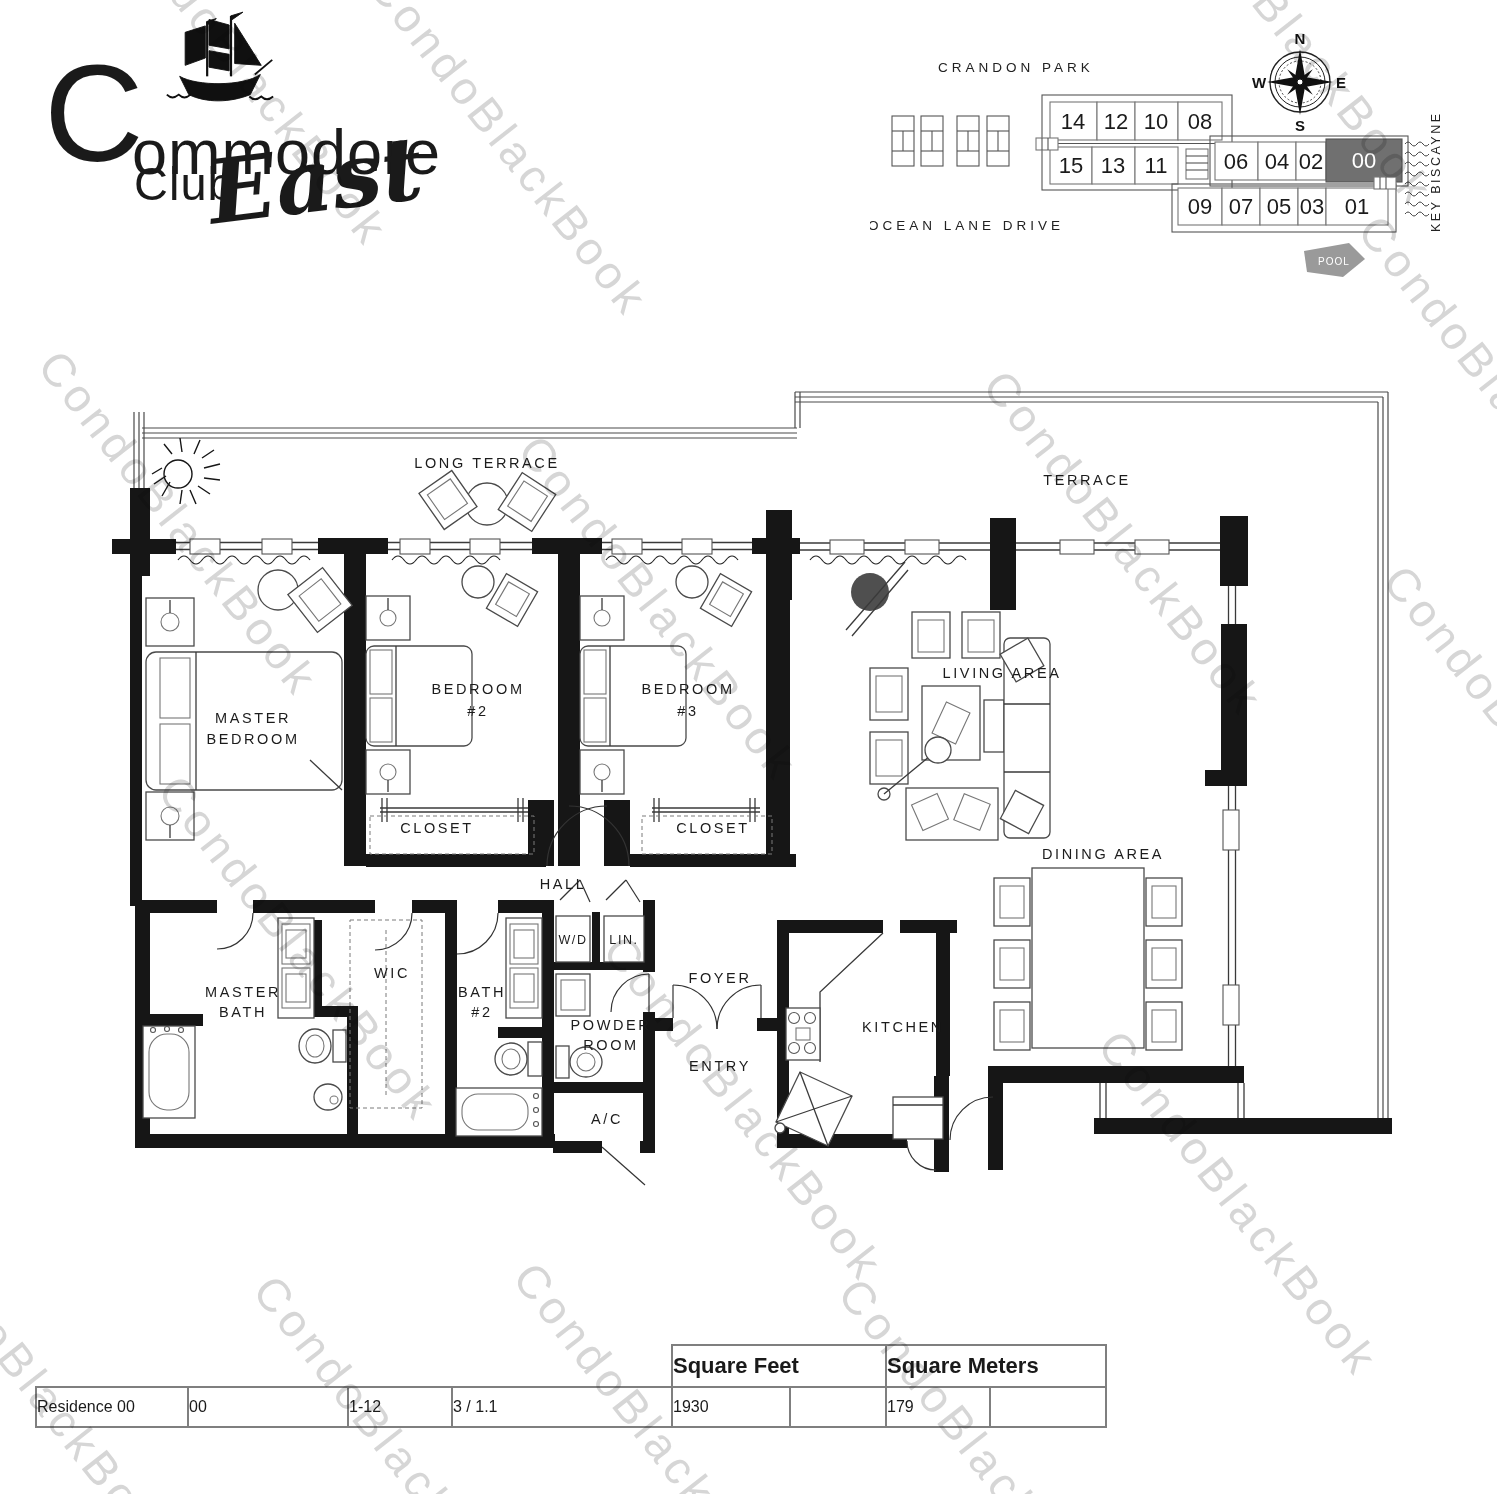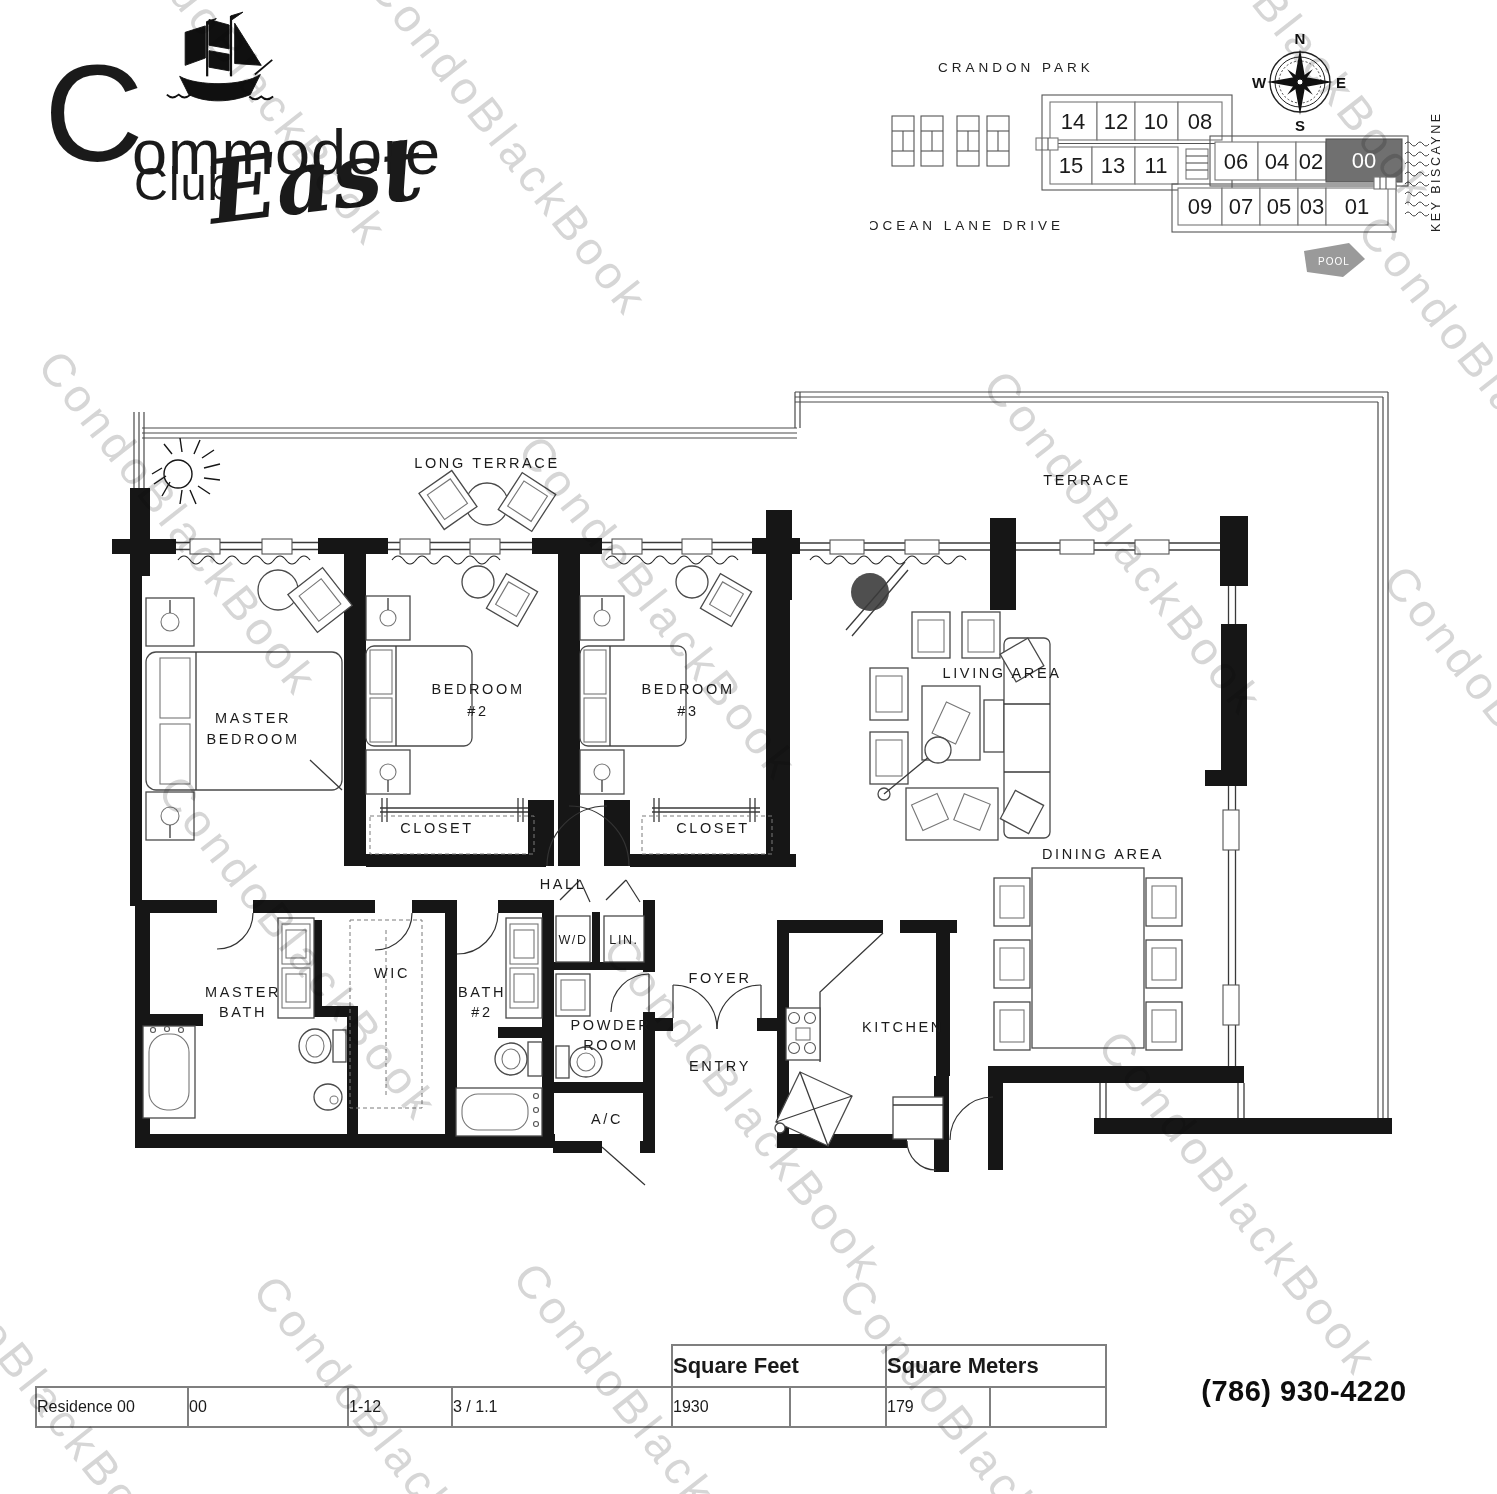--- a/index.html
+++ b/index.html
@@ -599,21 +599,20 @@
         <td>1930</td>
         <td></td>
         <td>179</td>
         <td></td>
       </tr>
     </tbody>
       </table>
   </div>
 
   <div id="brand">
-    <div class="b2">(786) 930-4220</div>
   </div>
 
   <div>
     <span class="wm" style="left:140px;top:-110px">CondoBlackBook</span>
     <span class="wm" style="left:400px;top:-40px">CondoBlackBook</span>
     <span class="wm" style="left:1185px;top:-150px">CondoBlackBook</span>
     <span class="wm" style="left:1390px;top:205px">CondoBlackBook</span>
     <span class="wm" style="left:70px;top:340px">CondoBlackBook</span>
     <span class="wm" style="left:550px;top:425px">CondoBlackBook</span>
     <span class="wm" style="left:1015px;top:360px">CondoBlackBook</span>

